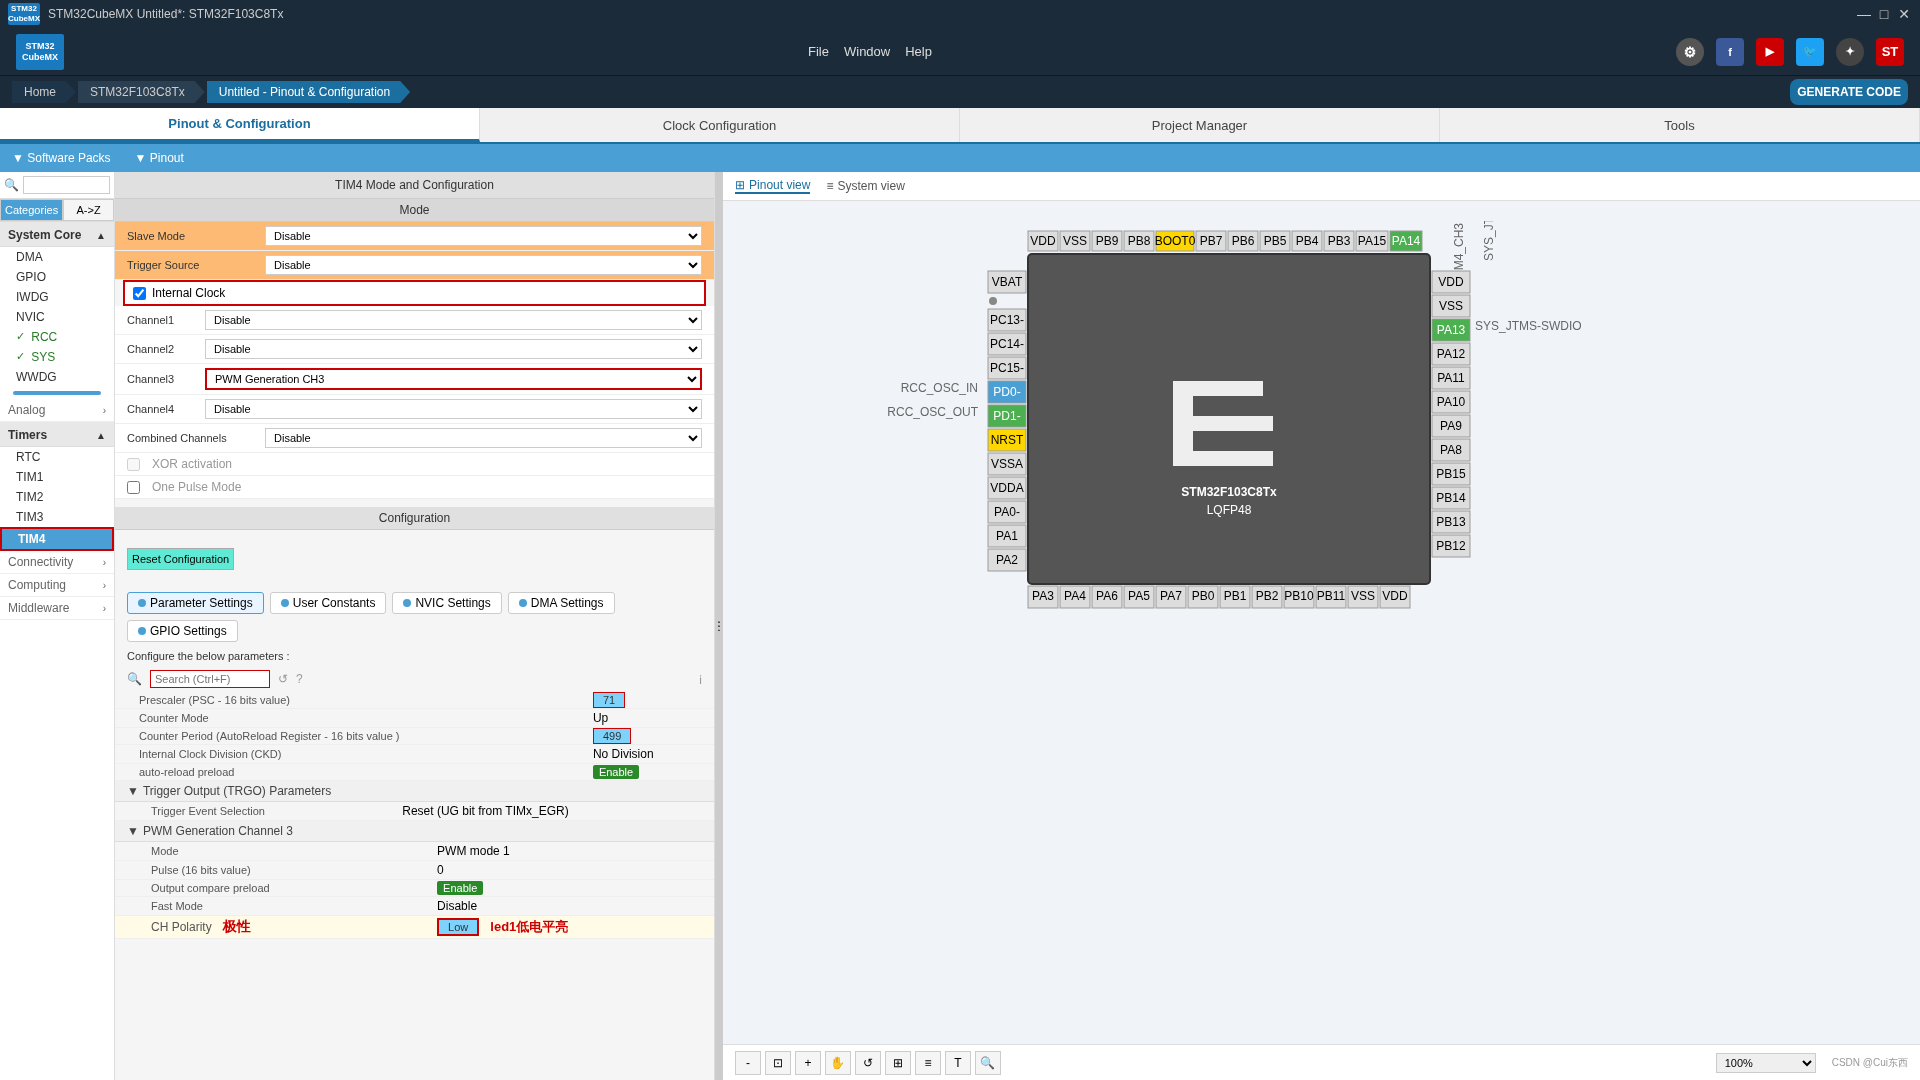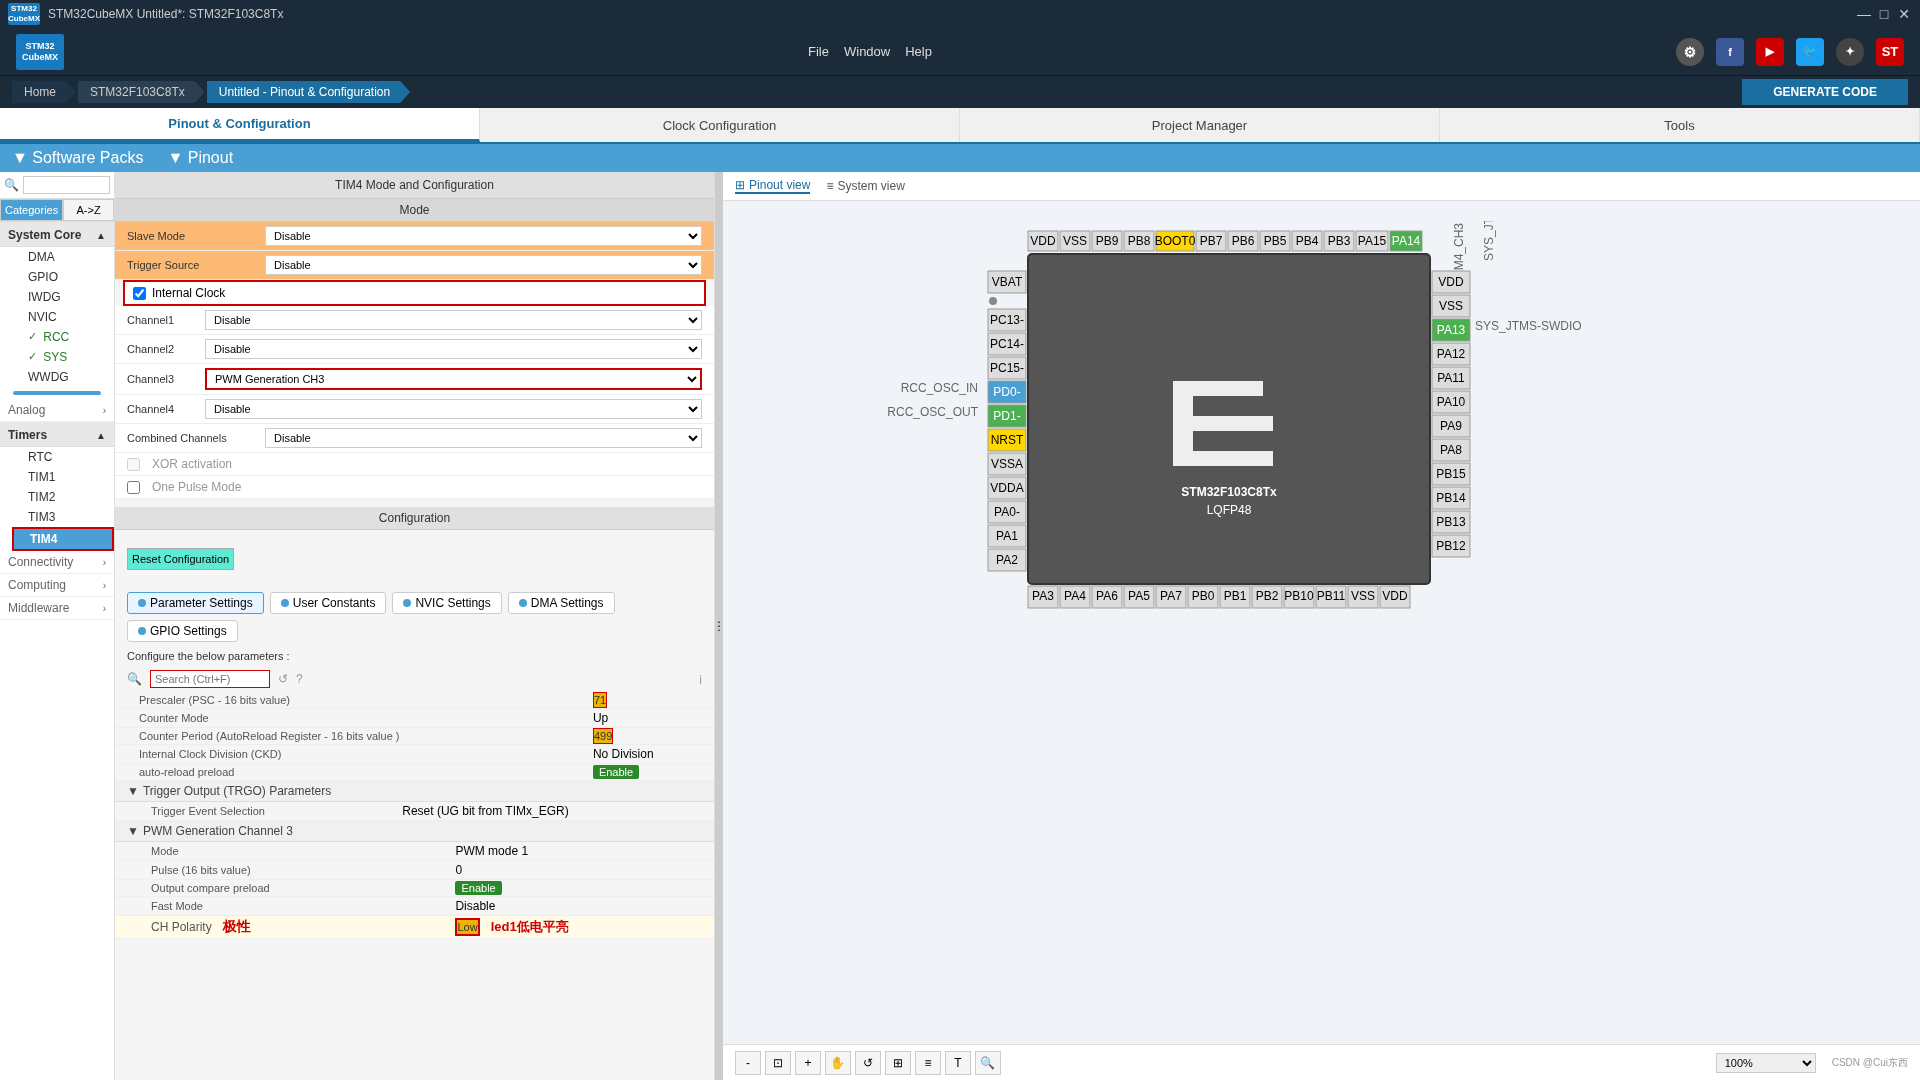--- a/index.html
+++ b/index.html
@@ -67,25 +67,25 @@
       margin-right: 2px;
       cursor: pointer;
     }
     .breadcrumb-item.active { background: #1a6fa0; color: white; }
     .breadcrumb-home { background: #1e3448; }
     .generate-btn {
       margin-left: auto;
       background: #1a6fa0;
       color: white;
       border: none;
-      padding: 6px 31px;
+      padding: 6px 7px;
       font-size: 12px;
       font-weight: bold;
       cursor: pointer;
-      border-radius: 1px;
+      border-radius: 8px;
     }
 
     
     .tabbar {
       display: flex;
       background: #f0f0f0;
       border-bottom: 2px solid #1a6fa0;
       height: 36px;
     }
     .tab {
@@ -102,21 +102,21 @@
 
     
     .subtabbar {
       background: #4a9fd4;
       height: 28px;
       display: flex;
       align-items: center;
       padding: 0 12px;
       gap: 24px;
     }
-    .subtab { color: white; font-size: 16px; cursor: pointer; display: flex; align-items: center; gap: 4px; }
+    .subtab { color: white; font-size: 12px; cursor: pointer; display: flex; align-items: center; gap: 4px; }
 
     
     .main-layout {
       display: flex;
       height: calc(1080px - 28px - 48px - 32px - 36px - 28px);
     }
 
     
     .sidebar {
       width: 115px;
@@ -165,21 +165,20 @@
       border-bottom: 1px solid #ddd;
     }
     .sidebar-item {
       padding: 3px 8px 3px 16px;
       font-size: 11px;
       color: #333;
       cursor: pointer;
       display: flex;
       align-items: flex-start;
       gap: 4px;
-      margin-left: 12px;
     }
     .sidebar-item.active { background: #4a9fd4; color: white; font-weight: bold; border: 2px solid #cc0000; }
     .sidebar-item.checked { color: #2a7a2a; }
     .sidebar-item.checked::before { content: '✓'; color: #2a7a2a; margin-right: 2px; }
     .sidebar-section-group {
       padding: 4px 8px;
       font-size: 12px;
       color: #666;
       cursor: pointer;
       display: flex;
@@ -323,22 +322,22 @@
       font-size: 11px;
       width: 120px;
     }
     .param-icon { color: #999; cursor: pointer; }
 
     .param-table { width: 100%; border-collapse: collapse; }
     .param-table td { padding: 2px 12px; font-size: 11px; border-bottom: 1px solid #eee; }
     .param-table td:first-child { color: #555; padding-left: 24px; }
     .param-value {
       border: 1px solid #cc0000;
-      padding: 1px 0;
-      background: #eab308;
+      padding: 1px 9px;
+      background: #7dd3fc;
       font-size: 11px;
       color: #333;
     }
     .param-badge {
       background: #4a9fd4;
       color: white;
       padding: 1px 6px;
       font-size: 11px;
       border-radius: 2px;
     }

